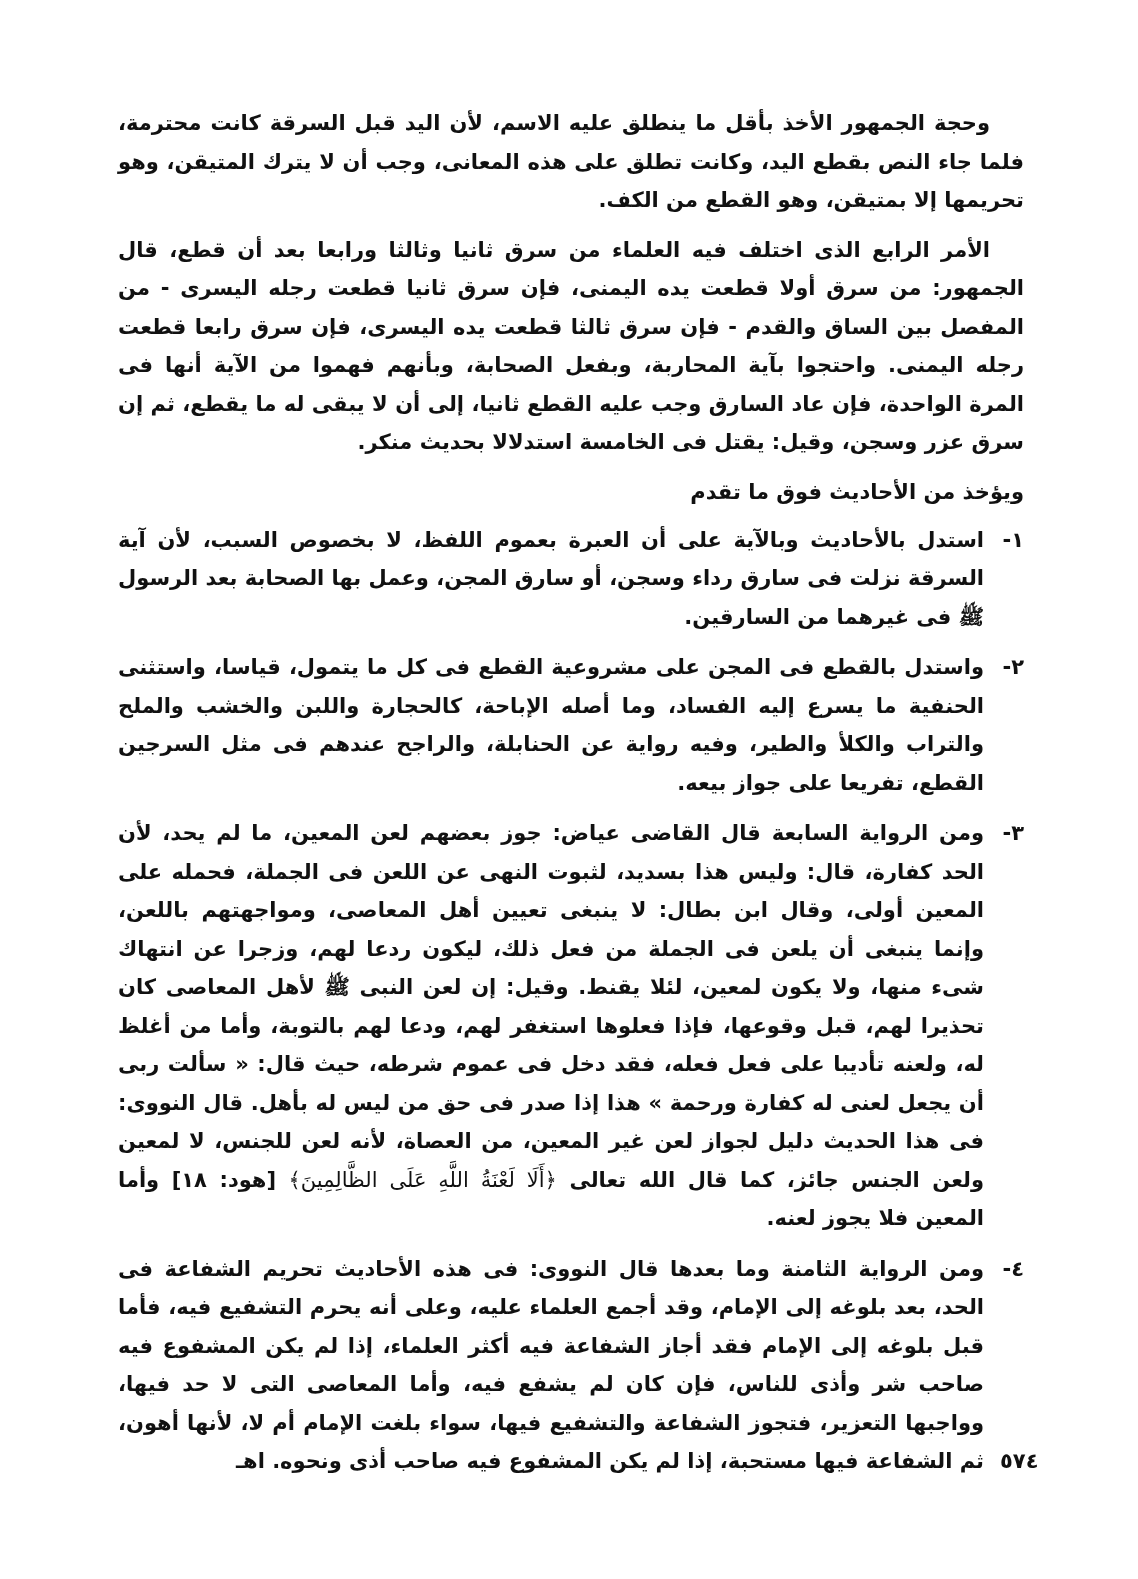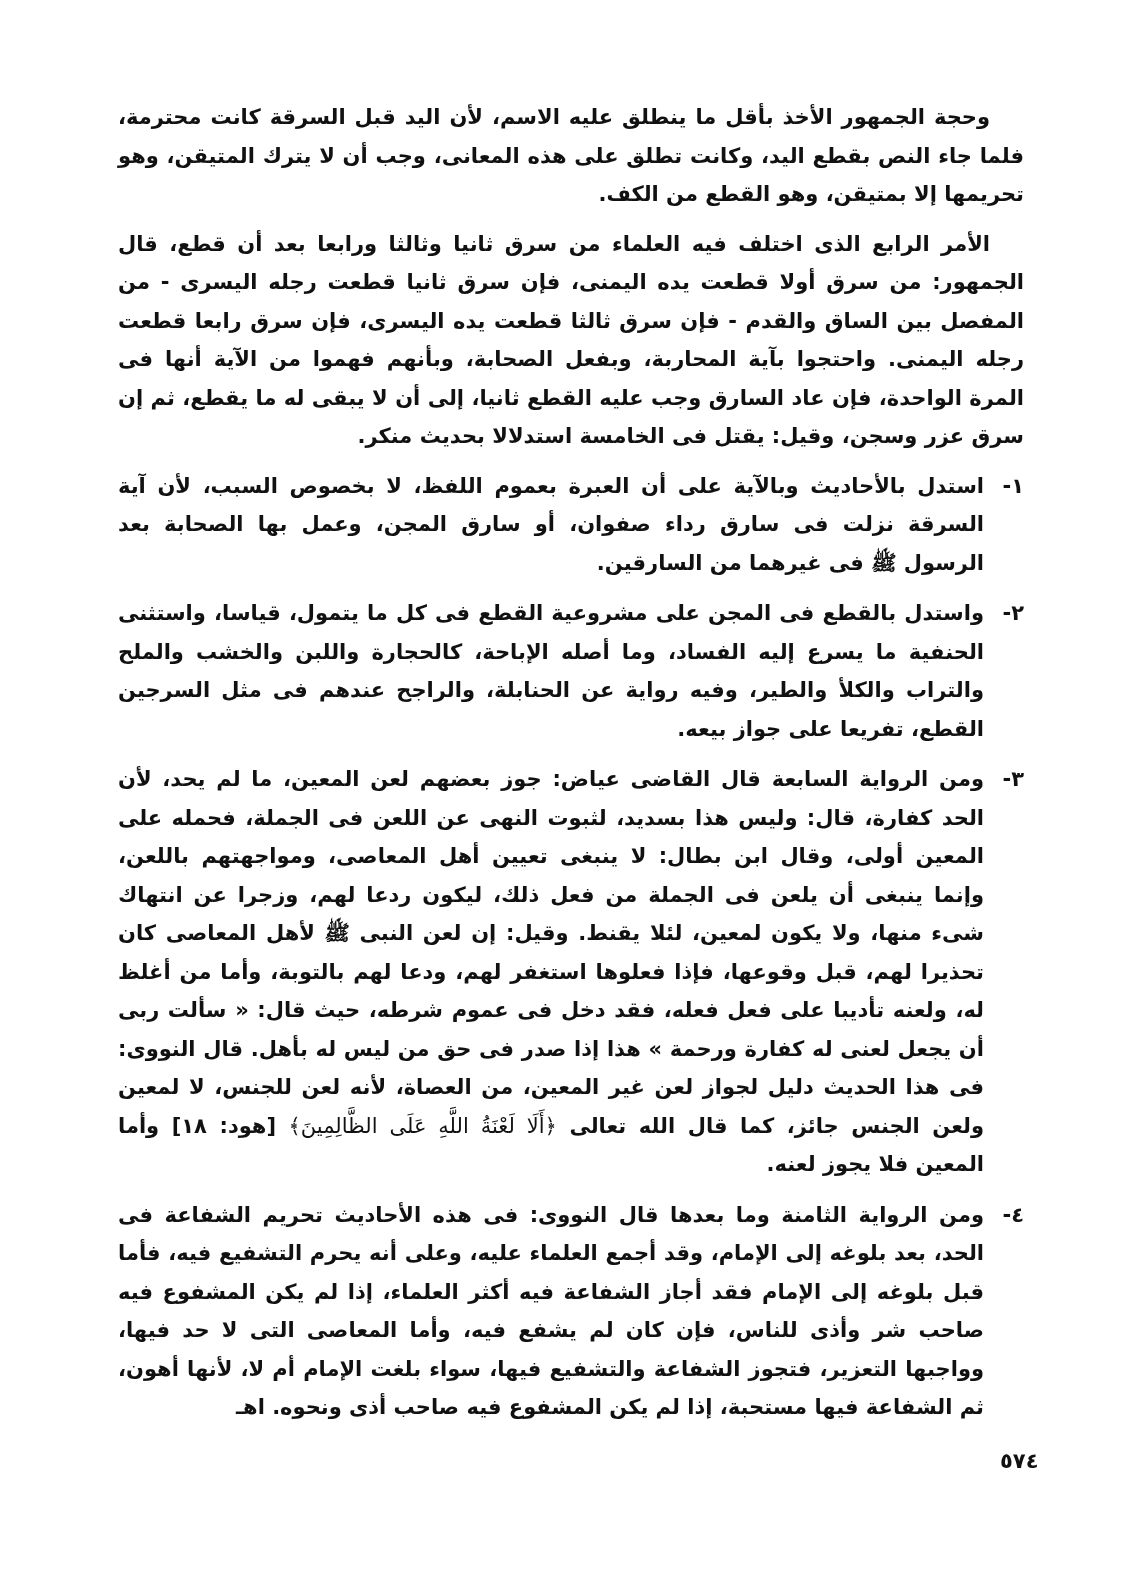--- a/index.html
+++ b/index.html
@@ -6,21 +6,21 @@
   body {
     width:1138px; height:1579px; position:relative; overflow:hidden;
     font-family: "DejaVu Sans", "Liberation Sans", sans-serif;
     color:#111111;
   }
   .page {
     position:absolute; left:118px; top:98px; width:906px;
     direction:rtl; text-align:justify;
   }
   .para {
-    font-size:21px; line-height:38.5px; margin:0 0 11px 0;
+    font-size:21px; line-height:38.5px; margin:6px 0 11px 0;
     text-indent:34px; text-align-last:right; font-weight:600;
   }
   .heading {
     font-size:21px; font-weight:bold; line-height:38px;
     margin:4px 0 10px 0;
   }
   .item {
     display:flex; flex-direction:row; margin:0 0 12px 0;
     font-size:21px; line-height:38.5px; font-weight:600;
   }
@@ -33,24 +33,25 @@
     margin-left:48px;
   }
 </style>
 </head>
 <body>
 
 <div class="page">
   <p class="para">وحجة الجمهور الأخذ بأقل ما ينطلق عليه الاسم، لأن اليد قبل السرقة كانت محترمة، فلما جاء النص بقطع اليد، وكانت تطلق على هذه المعانى، وجب أن لا يترك المتيقن، وهو تحريمها إلا بمتيقن، وهو القطع من الكف.</p>
   <p class="para">الأمر الرابع الذى اختلف فيه العلماء من سرق ثانيا وثالثا ورابعا بعد أن قطع، قال الجمهور: من سرق أولا قطعت يده اليمنى، فإن سرق ثانيا قطعت رجله اليسرى - من المفصل بين الساق والقدم - فإن سرق ثالثا قطعت يده اليسرى، فإن سرق رابعا قطعت رجله اليمنى. واحتجوا بآية المحاربة، وبفعل الصحابة، وبأنهم فهموا من الآية أنها فى المرة الواحدة، فإن عاد السارق وجب عليه القطع ثانيا، إلى أن لا يبقى له ما يقطع، ثم إن سرق عزر وسجن، وقيل: يقتل فى الخامسة استدلالا بحديث منكر.</p>
 
+  <div class="heading">ويؤخذ من الأحاديث فوق ما تقدم</div>
 
   <div class="item">
     <span class="num">١-</span>
-    <span class="txt">استدل بالأحاديث وبالآية على أن العبرة بعموم اللفظ، لا بخصوص السبب، لأن آية السرقة نزلت فى سارق رداء صفوان، أو سارق المجن، وعمل بها الصحابة بعد الرسول ﷺ فى غيرهما من السارقين.</span>
+    <span class="txt">استدل بالأحاديث وبالآية على أن العبرة بعموم اللفظ، لا بخصوص السبب، لأن آية السرقة نزلت فى سارق رداء وسجن، أو سارق المجن، وعمل بها الصحابة بعد الرسول ﷺ فى غيرهما من السارقين.</span>
   </div>
 
   <div class="item">
     <span class="num">٢-</span>
     <span class="txt">واستدل بالقطع فى المجن على مشروعية القطع فى كل ما يتمول، قياسا، واستثنى الحنفية ما يسرع إليه الفساد، وما أصله الإباحة، كالحجارة واللبن والخشب والملح والتراب والكلأ والطير، وفيه رواية عن الحنابلة، والراجح عندهم فى مثل السرجين القطع، تفريعا على جواز بيعه.</span>
   </div>
 
   <div class="item">
     <span class="num">٣-</span>
     <span class="txt">

